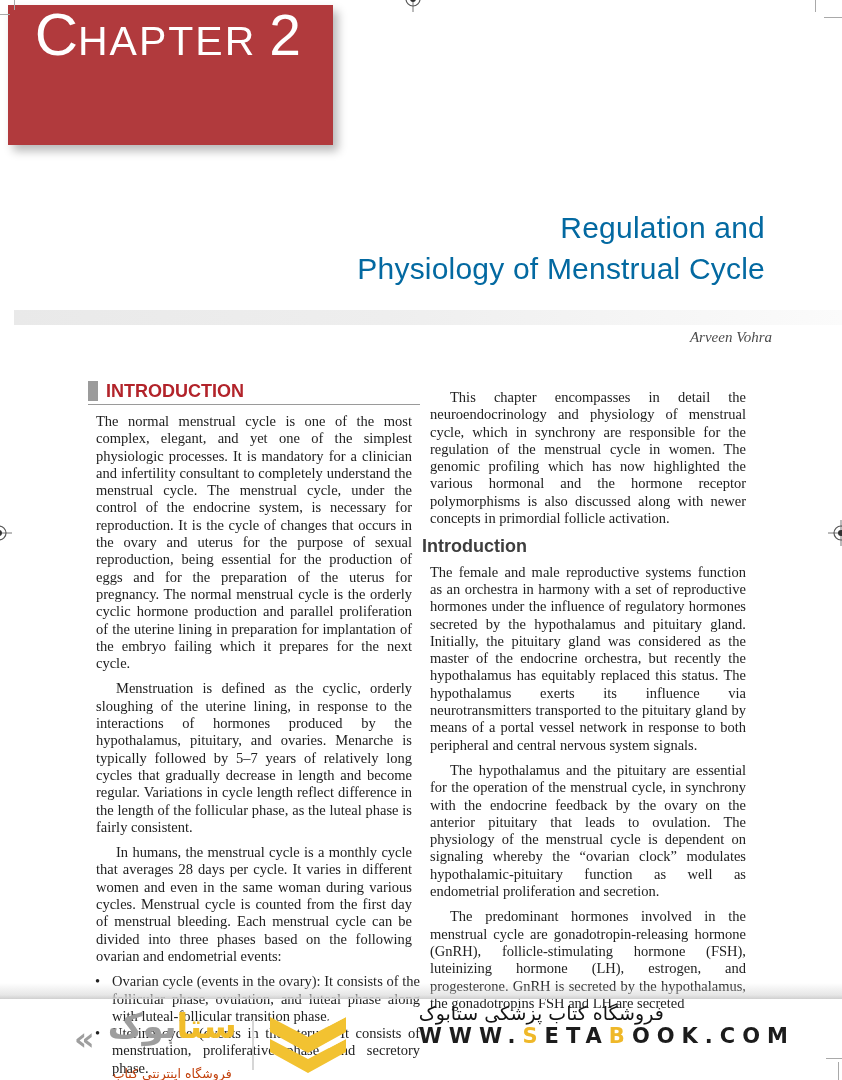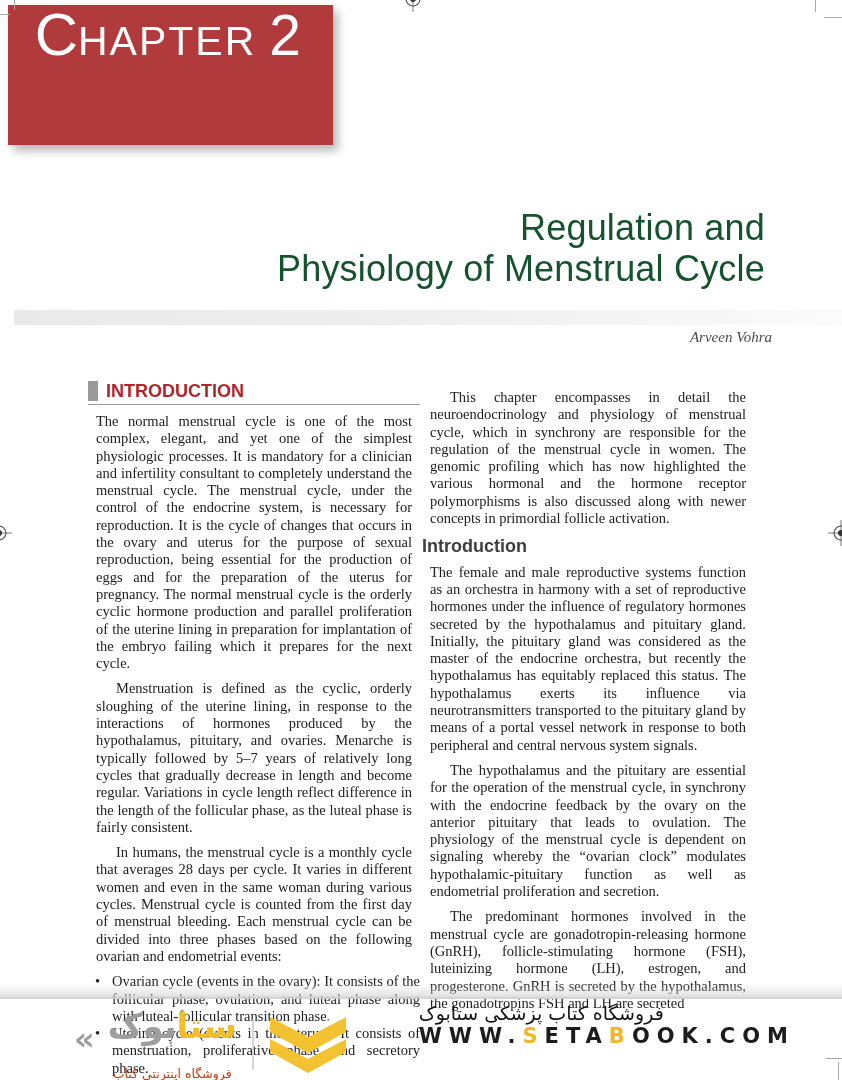--- a/index.html
+++ b/index.html
@@ -17,22 +17,22 @@
     padding:0 32px 14px 0;box-sizing:border-box;color:#ffffff;
     font-family:"Liberation Sans", sans-serif;
   }
   .ch-c{font-size:60px;line-height:1;}
   .ch-rest{font-size:41px;line-height:1;letter-spacing:2px;}
   .ch-num{font-size:57px;line-height:1;margin-left:13px;}
 
   
   .title{
     position:absolute;top:207px;right:77px;text-align:right;
-    font-family:"Liberation Sans", sans-serif;font-size:36px;line-height:41px;
-    color:#14532d;letter-spacing:0.2px;
+    font-family:"Liberation Sans", sans-serif;font-size:30px;line-height:41px;
+    color:#0369a1;letter-spacing:0.2px;
   }
   .title-band{
     position:absolute;top:310px;left:14px;right:0;height:15px;
     background:linear-gradient(to right,#e9e9e9 0%,#eeeeee 45%,#f5f5f5 75%,#fbfbfb 100%);
   }
   .author{
     position:absolute;top:329px;right:70px;font-style:italic;
     font-size:15px;color:#4a4a4a;
   }
 

